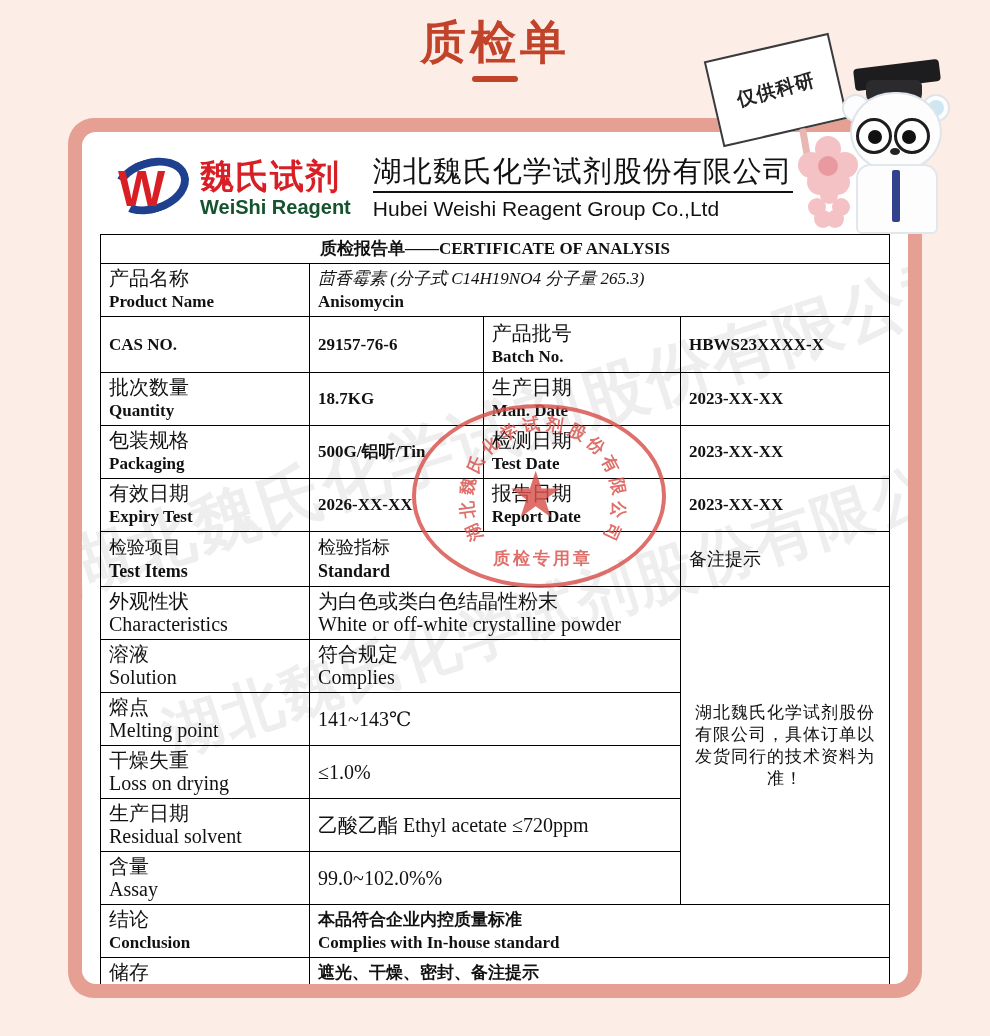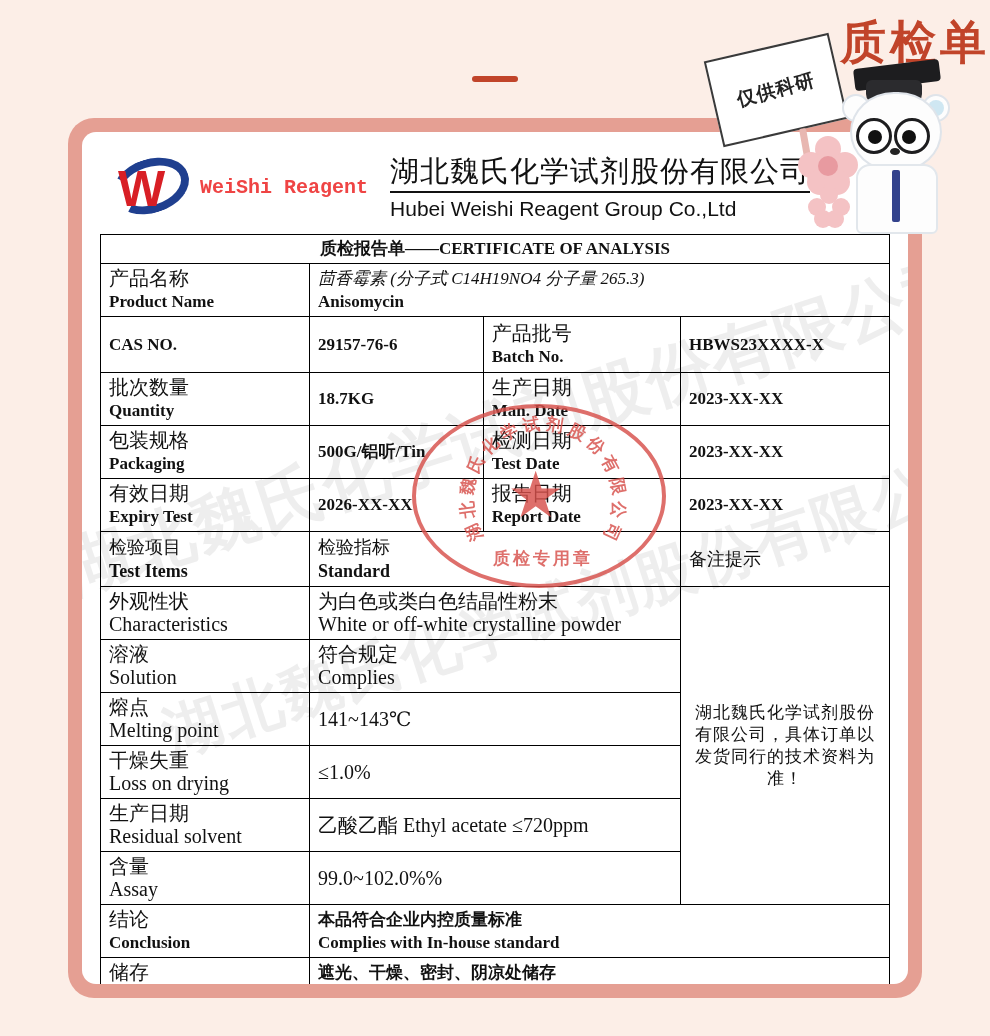--- a/index.html
+++ b/index.html
@@ -8,21 +8,21 @@
     width: 990px; height: 1036px;
     background: #fceee7;
     font-family: "Liberation Serif", "DejaVu Serif", serif;
     overflow: hidden;
     position: relative;
   }
 
   
   .page-title-wrap{
     position:absolute; top:18px; left:0; width:990px;
-    text-align:right;
+    text-align:center;
   }
   .page-title{
     font-family:"Liberation Sans","DejaVu Sans",sans-serif;
     font-size:46px; font-weight:bold; color:#c1442a;
     letter-spacing:4px; line-height:1.05;
   }
   .title-rule{
     margin:10px auto 0; width:46px; height:6px; border-radius:3px;
     background:#c1442a;
   }
@@ -182,22 +182,22 @@
     font-size:50px; font-weight:bold; color:#d81f25; line-height:40px;
     letter-spacing:-4px;
   }
   .brand{ margin-left:6px; flex:0 0 auto;}
   .brand .cn{
     font-family:"Liberation Sans","DejaVu Sans",sans-serif;
     font-size:34px; font-weight:bold; color:#d81f25; line-height:38px;
     letter-spacing:1px;
   }
   .brand .en{
-    font-family:Liberation Mono, monospace;
-    font-size:20px; font-weight:bold; color:#ef4444; line-height:24px;text-align:right;
+    font-family:Liberation Sans, sans-serif;
+    font-size:20px; font-weight:bold; color:#14532d; line-height:24px;text-align:right;
   }
   .company{ margin-left:22px; flex:1 1 auto;}
   .company .cn{
     font-family:"Liberation Sans","DejaVu Sans",sans-serif;
     font-size:29px; color:#111; line-height:36px; letter-spacing:1px;
     border-bottom:2px solid #111; display:inline-block; padding-bottom:2px;
   }
   .company .en{
     font-family:"Liberation Sans","DejaVu Sans",sans-serif;
     font-size:21px; color:#111; line-height:28px; letter-spacing:0px;
@@ -307,20 +307,21 @@
         </div>
       <div class="bottom-text">质检专用章</div>
     </div>
 
     <div class="letterhead">
       <div class="logo">
         <div class="swoosh"></div>
         <div class="w">W</div>
       </div>
       <div class="brand">
+        <div class="cn">魏氏试剂</div>
         <div class="en">WeiShi Reagent</div>
       </div>
       <div class="company">
         <div class="cn">湖北魏氏化学试剂股份有限公司</div>
         <div class="en">Hubei Weishi Reagent Group Co.,Ltd</div>
       </div>
     </div>
 
     <table class="coa">
       <colgroup>
@@ -499,21 +500,21 @@
             <div class="en-line">Complies with In-house standard</div>
           </td>
         </tr>
 
         <tr>
           <td>
             <div class="cn-line">储存</div>
 
           </td>
           <td colspan="3">
-            <div class="en-line">遮光、干燥、密封、阴凉处储存</div>
+            <div class="en-line">遮光、干燥、密封、备注提示</div>
 
           </td>
         </tr>
 
       </tbody>
     </table>
 
   </div>
 </div>
 

